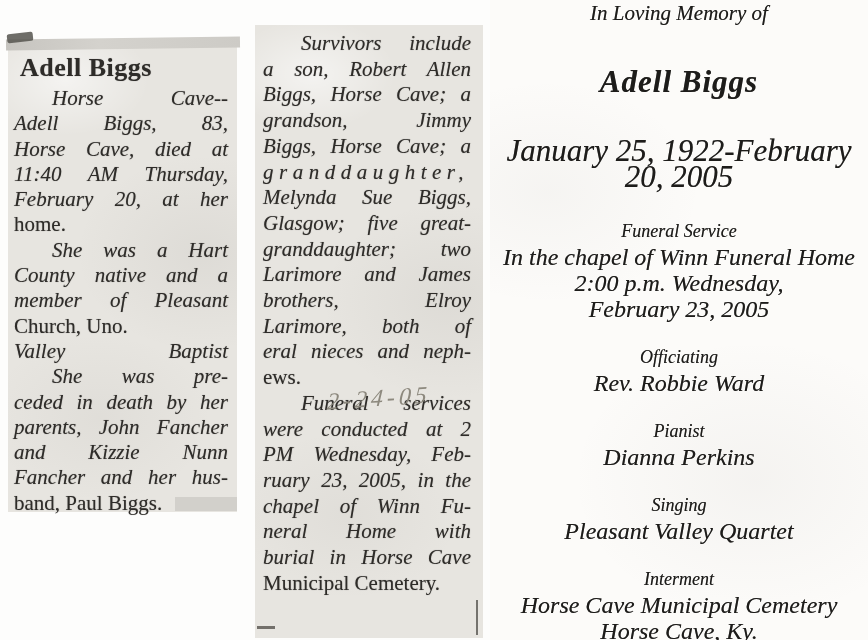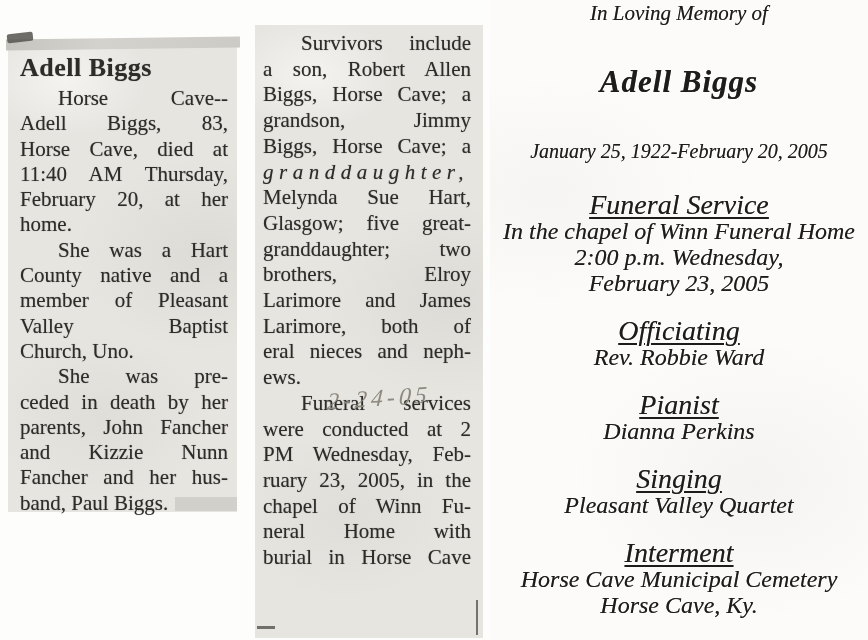--- a/index.html
+++ b/index.html
@@ -42,25 +42,25 @@
   }
   .bottom-smudge{
     position:absolute;right:0;bottom:1px;width:62px;height:14px;
     background:#d2d0cb;
   }
 
   .headline{
     margin:10px 0 3px 0;padding-left:12px;
     font-size:26px;line-height:31px;font-weight:700;letter-spacing:.5px;
   }
-  .col{padding:0 9px 0 12px;font-size:21px;}
+  .col{padding:0 9px 0 6px;font-size:21px;}
   .clip-left .col{line-height:25.3px;}
   .clip-mid .col{padding:6px 12px 0 8px;line-height:25.7px;}
   .nl{white-space:nowrap;}
-  .nl.just{white-space:normal;text-align:justify;text-align-last:justify;text-justify:inter-word;}
+  .nl.just{white-space:normal;text-align:justify;text-align-last:justify;text-justify:inter-word;font-style:italic;}
   .nl.ind{text-indent:38px;}
   .nl.ls{letter-spacing:5.5px;font-style:italic;}
 
   .hand{
     position:absolute;left:72px;top:360px;
     color:var(--handwriting);
     font-size:24px;font-style:italic;letter-spacing:4px;
     transform:rotate(-4deg) skewX(-8deg);
     text-shadow:none;
   }
@@ -73,26 +73,26 @@
     background:
       radial-gradient(220px 160px at 15% 30%, rgba(120,115,105,.05), transparent 70%),
       radial-gradient(260px 200px at 70% 75%, rgba(120,115,105,.06), transparent 70%),
       var(--card-bg);
     color:var(--card-ink);
     text-align:center;font-style:italic;
     text-shadow:0 0 .6px rgba(0,0,0,.5);
   }
   .card-header{font-size:21px;line-height:26px;}
   .card-name{margin-top:36px;font-size:31px;line-height:40px;font-weight:700;letter-spacing:1px;}
-  .card-dates{margin-top:36px;font-size:20px;line-height:26px;text-align:center;}
+  .card-dates{margin-top:36px;font-size:31px;line-height:26px;text-align:center;}
   .c-sec{margin-top:22px;}
   .c-sec:first-child{margin-top:28px;}
   .c-head{
-    font-size:28px;line-height:26px;
-    text-decoration:underline;text-underline-offset:3px;text-decoration-thickness:1.5px;
+    font-size:18px;line-height:26px;
+    text-underline-offset:3px;text-decoration-thickness:1.5px;
   }
   .c-line{font-size:24px;line-height:26px;}
 </style>
 </head>
 <body>
 
 <div class="stage">
 
   <section class="clip clip-left">
     <div class="clip-edge-top"></div>
@@ -101,55 +101,56 @@
     <div class="col" id="left-col">
         <div class="nl just ind">Horse Cave--</div>
         <div class="nl just">Adell Biggs, 83,</div>
         <div class="nl just">Horse Cave, died at</div>
         <div class="nl just">11:40 AM Thursday,</div>
         <div class="nl just">February 20, at her</div>
         <div class="nl">home.</div>
         <div class="nl just ind">She was a Hart</div>
         <div class="nl just">County native and a</div>
         <div class="nl just">member of Pleasant</div>
+        <div class="nl">Church, Uno.</div>
         <div class="nl just">Valley Baptist</div>
-        <div class="nl">Church, Uno.</div>
         <div class="nl just ind">She was pre-</div>
         <div class="nl just">ceded in death by her</div>
         <div class="nl just">parents, John Fancher</div>
         <div class="nl just">and Kizzie Nunn</div>
         <div class="nl just">Fancher and her hus-</div>
         <div class="nl">band, Paul Biggs.</div>
       </div>
     <div class="bottom-smudge"></div>
   </section>
 
   <section class="clip clip-mid">
     <div class="col" id="mid-col">
         <div class="nl just ind">Survivors include</div>
         <div class="nl just">a son, Robert Allen</div>
         <div class="nl just">Biggs, Horse Cave; a</div>
         <div class="nl just">grandson, Jimmy</div>
         <div class="nl just">Biggs, Horse Cave; a</div>
         <div class="nl ls">granddaughter,</div>
-        <div class="nl just">Melynda Sue Hart,</div>
+        <div class="nl just">Melynda Sue Biggs,</div>
         <div class="nl just">Glasgow; five great-</div>
         <div class="nl just">granddaughter; two</div>
+        <div class="nl just">Larimore and James</div>
         <div class="nl just">brothers, Elroy</div>
-        <div class="nl just">Larimore and James</div>
         <div class="nl just">Larimore, both of</div>
         <div class="nl just">eral nieces and neph-</div>
         <div class="nl">ews.</div>
         <div class="nl just ind">Funeral services</div>
         <div class="nl just">were conducted at 2</div>
         <div class="nl just">PM Wednesday, Feb-</div>
         <div class="nl just">ruary 23, 2005, in the</div>
         <div class="nl just">chapel of Winn Fu-</div>
         <div class="nl just">neral Home with</div>
         <div class="nl just">burial in Horse Cave</div>
+        <div class="nl">Municipal Cemetery.</div>
       </div>
     <div class="hand">2-24-05</div>
     <div class="dash-mark"></div>
     <div class="vline-mark"></div>
   </section>
 
   <section class="card">
     <div class="card-header">In Loving Memory of</div>
     <div class="card-name">Adell Biggs</div>
     <div class="card-dates">January 25, 1922-February 20, 2005</div>

